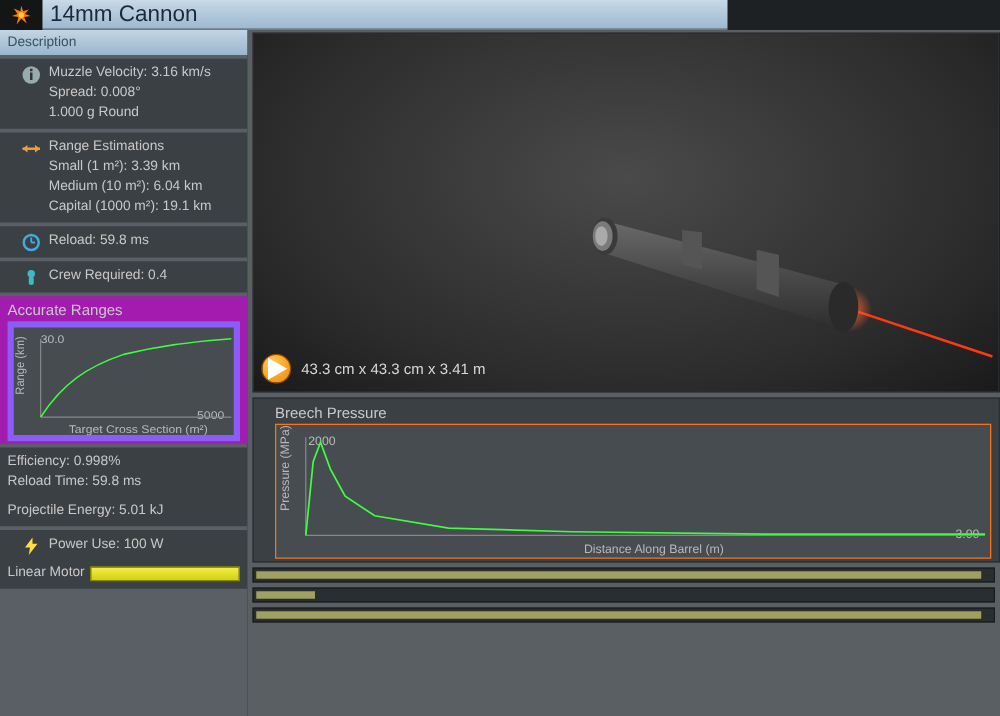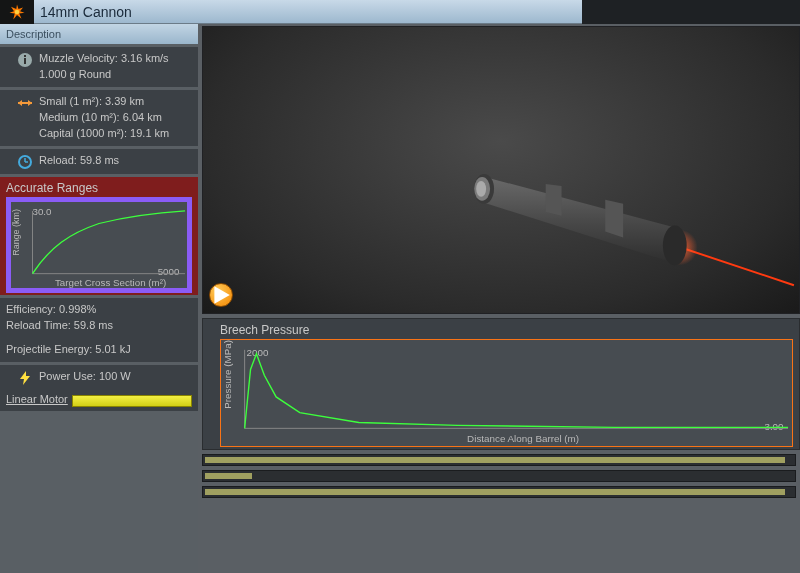--- a/index.html
+++ b/index.html
@@ -24,21 +24,21 @@
     display: flex;
     align-items: center;
     justify-content: center;
   }
   .title-icon svg { width: 18px; height: 18px; }
   .title-text {
     flex: 0 0 548px;
     background: linear-gradient(#c8d9e8,#9db8ce);
     border-bottom: 1px solid #6b7b88;
     color: #1a2a3a;
-    font-size: 14px;
+    font-size: 18px;
     padding-left: 6px;
     display: flex;
     align-items: center;
   }
   .content {
     display: flex;
     height: calc(573px - 24px);
   }
   .left {
     width: 198px;
@@ -73,35 +73,34 @@
     height: 16px;
     flex: none;
     display: flex;
     align-items: center;
     justify-content: center;
     margin-top: 1px;
   }
   .stat-body { flex: 1; }
   .stat-line { white-space: nowrap; }
   .chart-block {
-    background: #7f1d1d;
+    background: #a21caf;
     padding: 4px 6px 2px 6px;
   }
   .chart-title { margin-bottom: 2px; }
   .mini-chart {
     background: #474c51;
     border: 5px solid #8b5cf6;
     position: relative;
     height: 96px;
   }
   .mini-chart svg { width:100%; height:100%; display:block; }
   .power-bar-row {
-    display:flex; align-items:flex-end; gap:4px;
+    display:flex; align-items:center; gap:4px;
     padding: 2px 6px 4px 6px;
-    text-decoration: underline;
   }
   .power-bar {
     flex:1; height:12px; background: linear-gradient(#f3f044,#d2cf16);
     border:1px solid #8a8500;
   }
   .right {
     flex: 1;
     display: flex;
     flex-direction: column;
     background: #5a5f64;
@@ -176,52 +175,65 @@
     <div class="panel stat-row">
       <div class="stat-icon">
         <svg viewBox="0 0 16 16">
             <circle cx="8" cy="8" r="7" fill="#9aa"></circle> 
             <rect x="7" y="6" width="2" height="6" fill="#333"></rect>
             <rect x="7" y="3" width="2" height="2" fill="#333"></rect>
           </svg>
       </div>
       <div class="stat-body">
         <div class="stat-line">Muzzle Velocity: 3.16 km/s</div>
+        <div class="stat-line">Spread: 0.008°</div>
         <div class="stat-line">1.000 g Round</div>
       </div>
     </div>
 
     <div class="panel stat-row">
       <div class="stat-icon">
         <svg viewBox="0 0 16 16">
             <line x1="1" y1="8" x2="15" y2="8" stroke="#f59a3a" stroke-width="2"></line>
             <polygon points="15,8 11,5 11,11" fill="#f59a3a"></polygon>
             <polygon points="1,8 5,5 5,11" fill="#f59a3a"></polygon>
           </svg>
       </div>
       <div class="stat-body">
+        <div class="stat-line">Range Estimations</div>
         <div class="stat-line">Small (1 m²): 3.39 km</div>
         <div class="stat-line">Medium (10 m²): 6.04 km</div>
         <div class="stat-line">Capital (1000 m²): 19.1 km</div>
       </div>
     </div>
 
     <div class="panel stat-row">
       <div class="stat-icon">
         <svg viewBox="0 0 16 16">
             <circle cx="8" cy="8" r="6" fill="none" stroke="#4ad" stroke-width="2"></circle>
             <line x1="8" y1="8" x2="8" y2="4" stroke="#4ad" stroke-width="1.5"></line>
             <line x1="8" y1="8" x2="11" y2="8" stroke="#4ad" stroke-width="1.5"></line>
           </svg>
       </div>
       <div class="stat-body">
         <div class="stat-line">Reload: 59.8 ms</div>
       </div>
     </div>
 
+    <div class="panel stat-row">
+      <div class="stat-icon">
+        <svg viewBox="0 0 16 16">
+            <circle cx="8" cy="5" r="3" fill="#3fb8c8"></circle>
+            <rect x="6" y="7" width="4" height="7" rx="2" fill="#3fb8c8"></rect>
+          </svg>
+      </div>
+      <div class="stat-body">
+        <div class="stat-line">Crew Required: 0.4</div>
+      </div>
+    </div>
 
     <div class="chart-block">
       <div class="chart-title">Accurate Ranges</div>
       <div class="mini-chart">
         <svg viewBox="0 0 180 96" preserveAspectRatio="none">
           <text x="22" y="14" class="axis-label">30.0</text>
           <text x="150" y="82" class="axis-label">5000</text>
           <text x="8" y="60" class="axis-label" transform="rotate(-90 8 60)">Range (km)</text>
           <text x="45" y="94" class="axis-label">Target Cross Section (m²)</text>
           <line x1="22" y1="10" x2="22" y2="80" stroke="#888" stroke-width="1"></line>
@@ -283,20 +295,21 @@
         <ellipse cx="275" cy="163" rx="5" ry="8" fill="#aaa"></ellipse>
 
         <ellipse cx="470" cy="220" rx="12" ry="20" fill="#2a2a2a"></ellipse>
       </svg>
       <div class="play-row">
         <div class="play-btn">
           <svg width="10" height="10" viewBox="0 0 10 10">
               <polygon points="2,1 9,5 2,9" fill="#fff"></polygon>
             </svg>
         </div>
+        <div class="dims">43.3 cm x 43.3 cm x 3.41 m</div>
       </div>
     </div>
 
     <div class="pressure-block">
       <div style="margin-bottom:2px">Breech Pressure</div>
       <div class="pressure-chart">
         <svg viewBox="0 0 580 108" preserveAspectRatio="none">
           <text x="26" y="16" class="axis-label">2000</text>
           <text x="552" y="92" class="axis-label">3.00</text>
           <text x="10" y="70" class="axis-label" transform="rotate(-90 10 70)">Pressure (MPa)</text>

